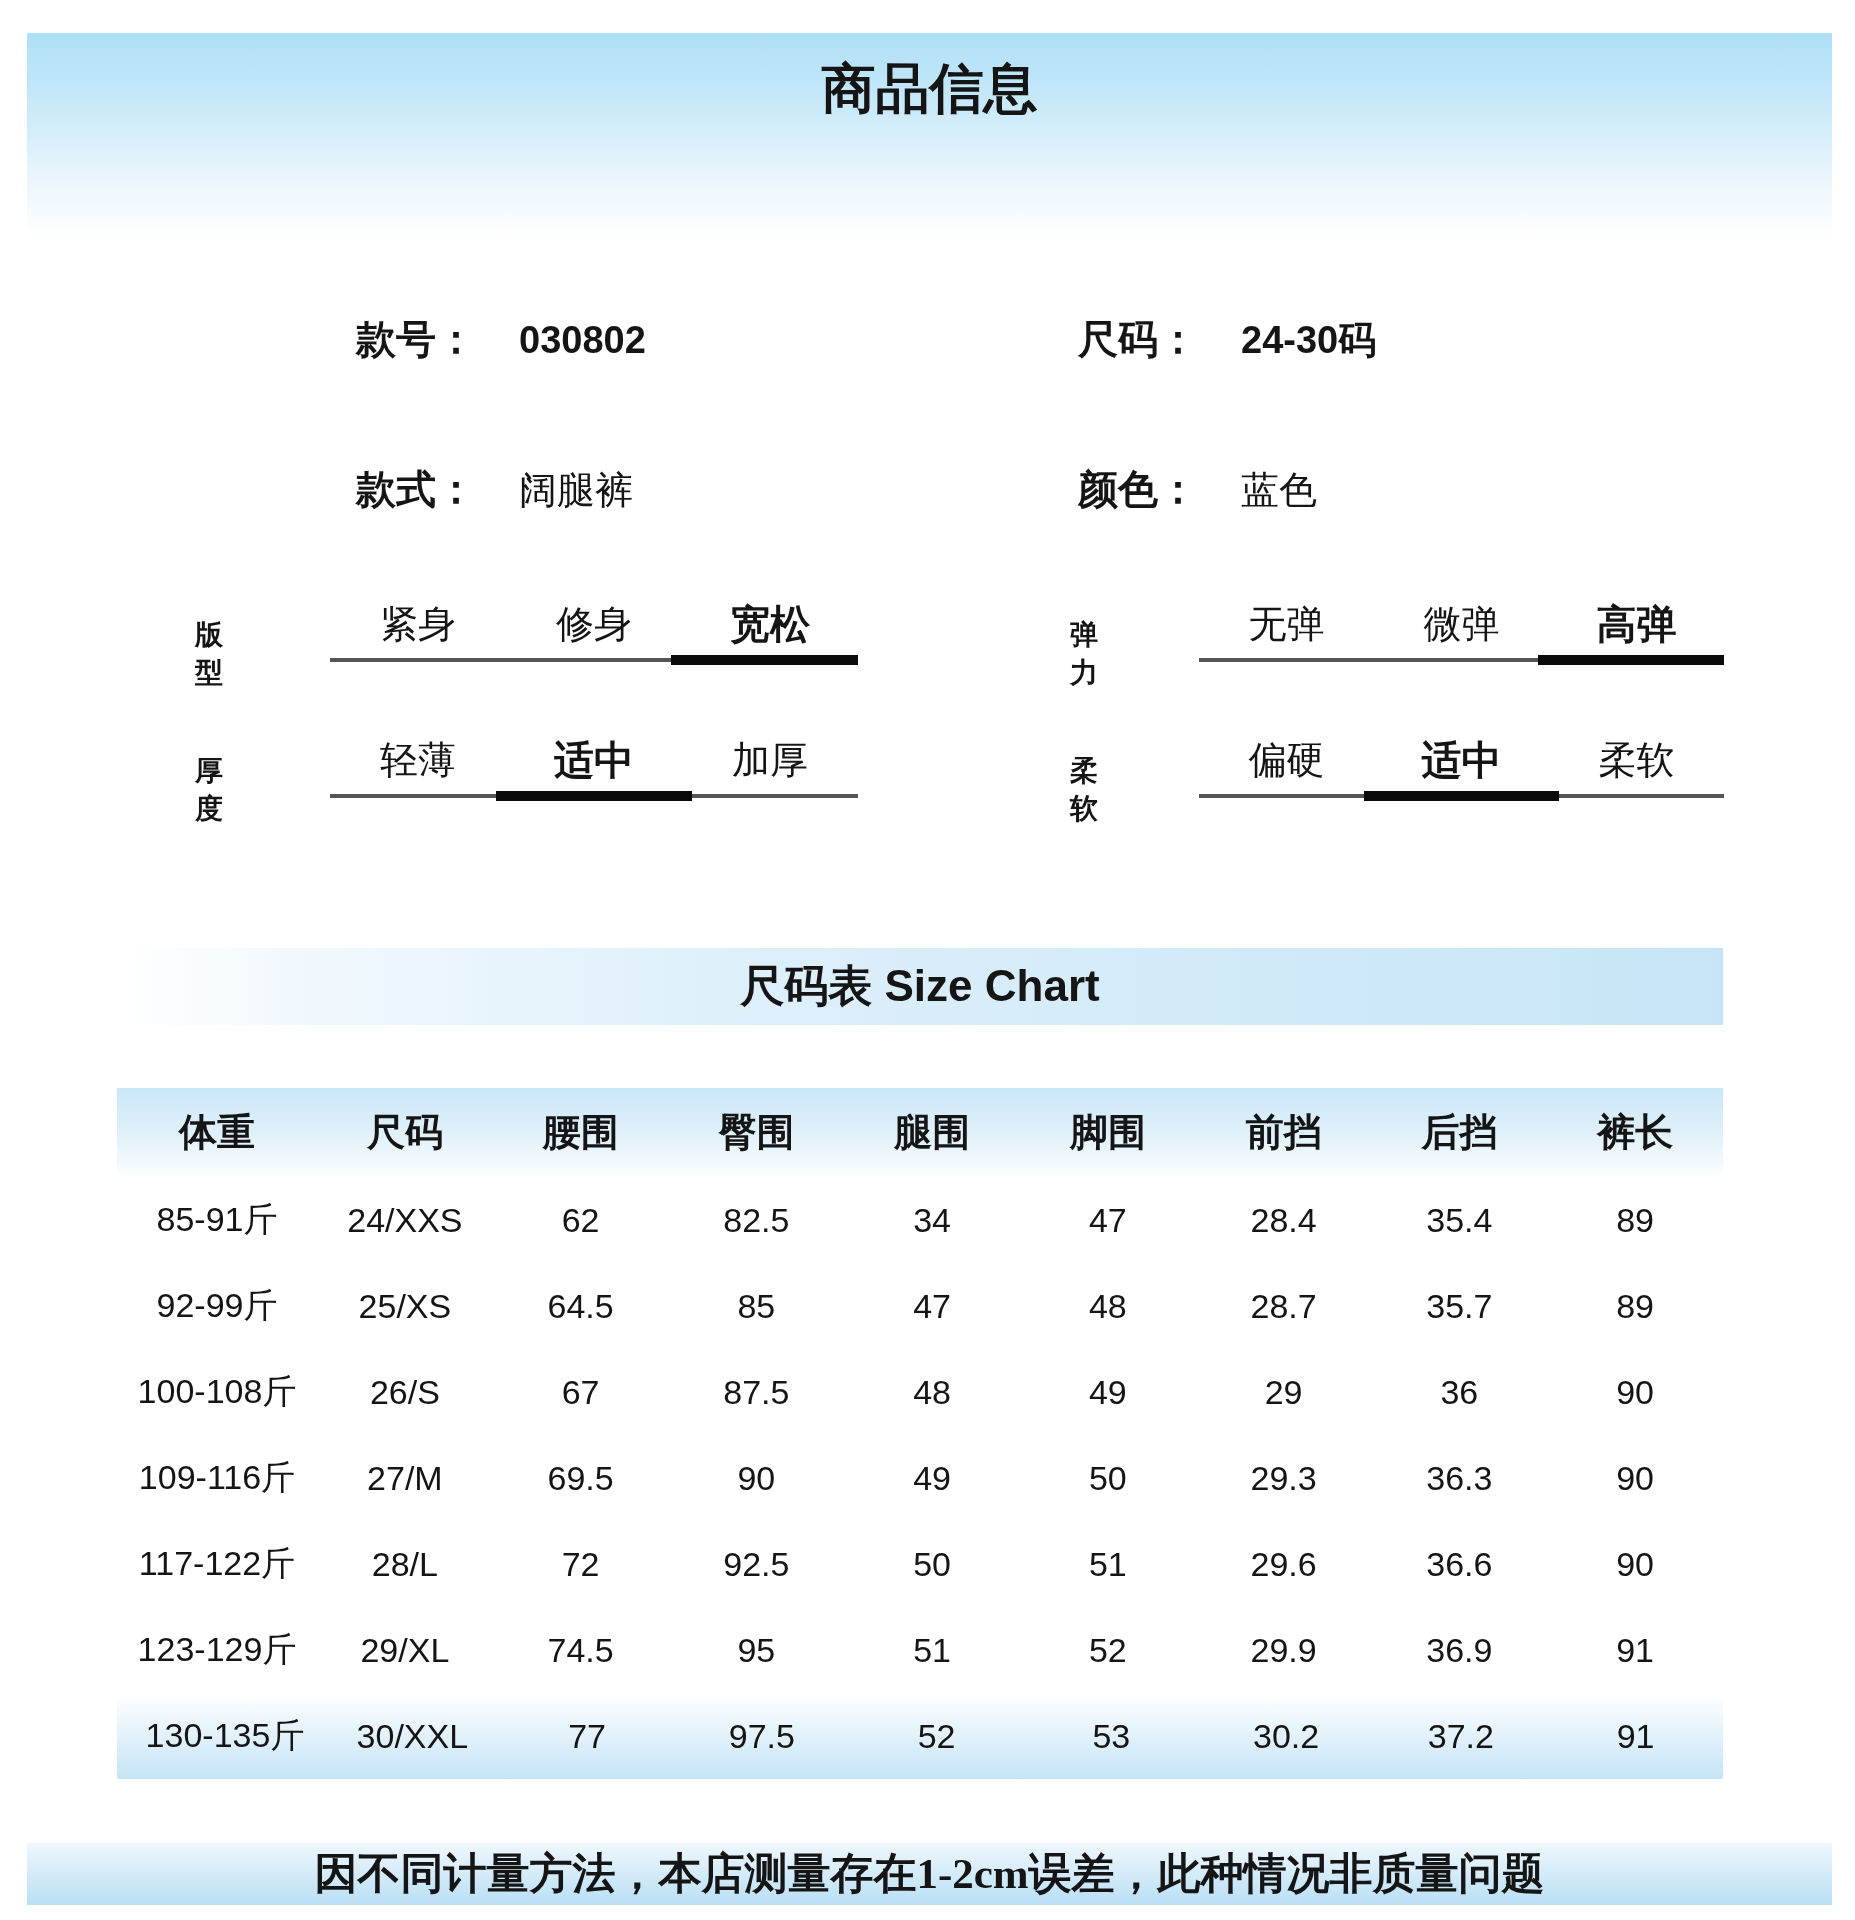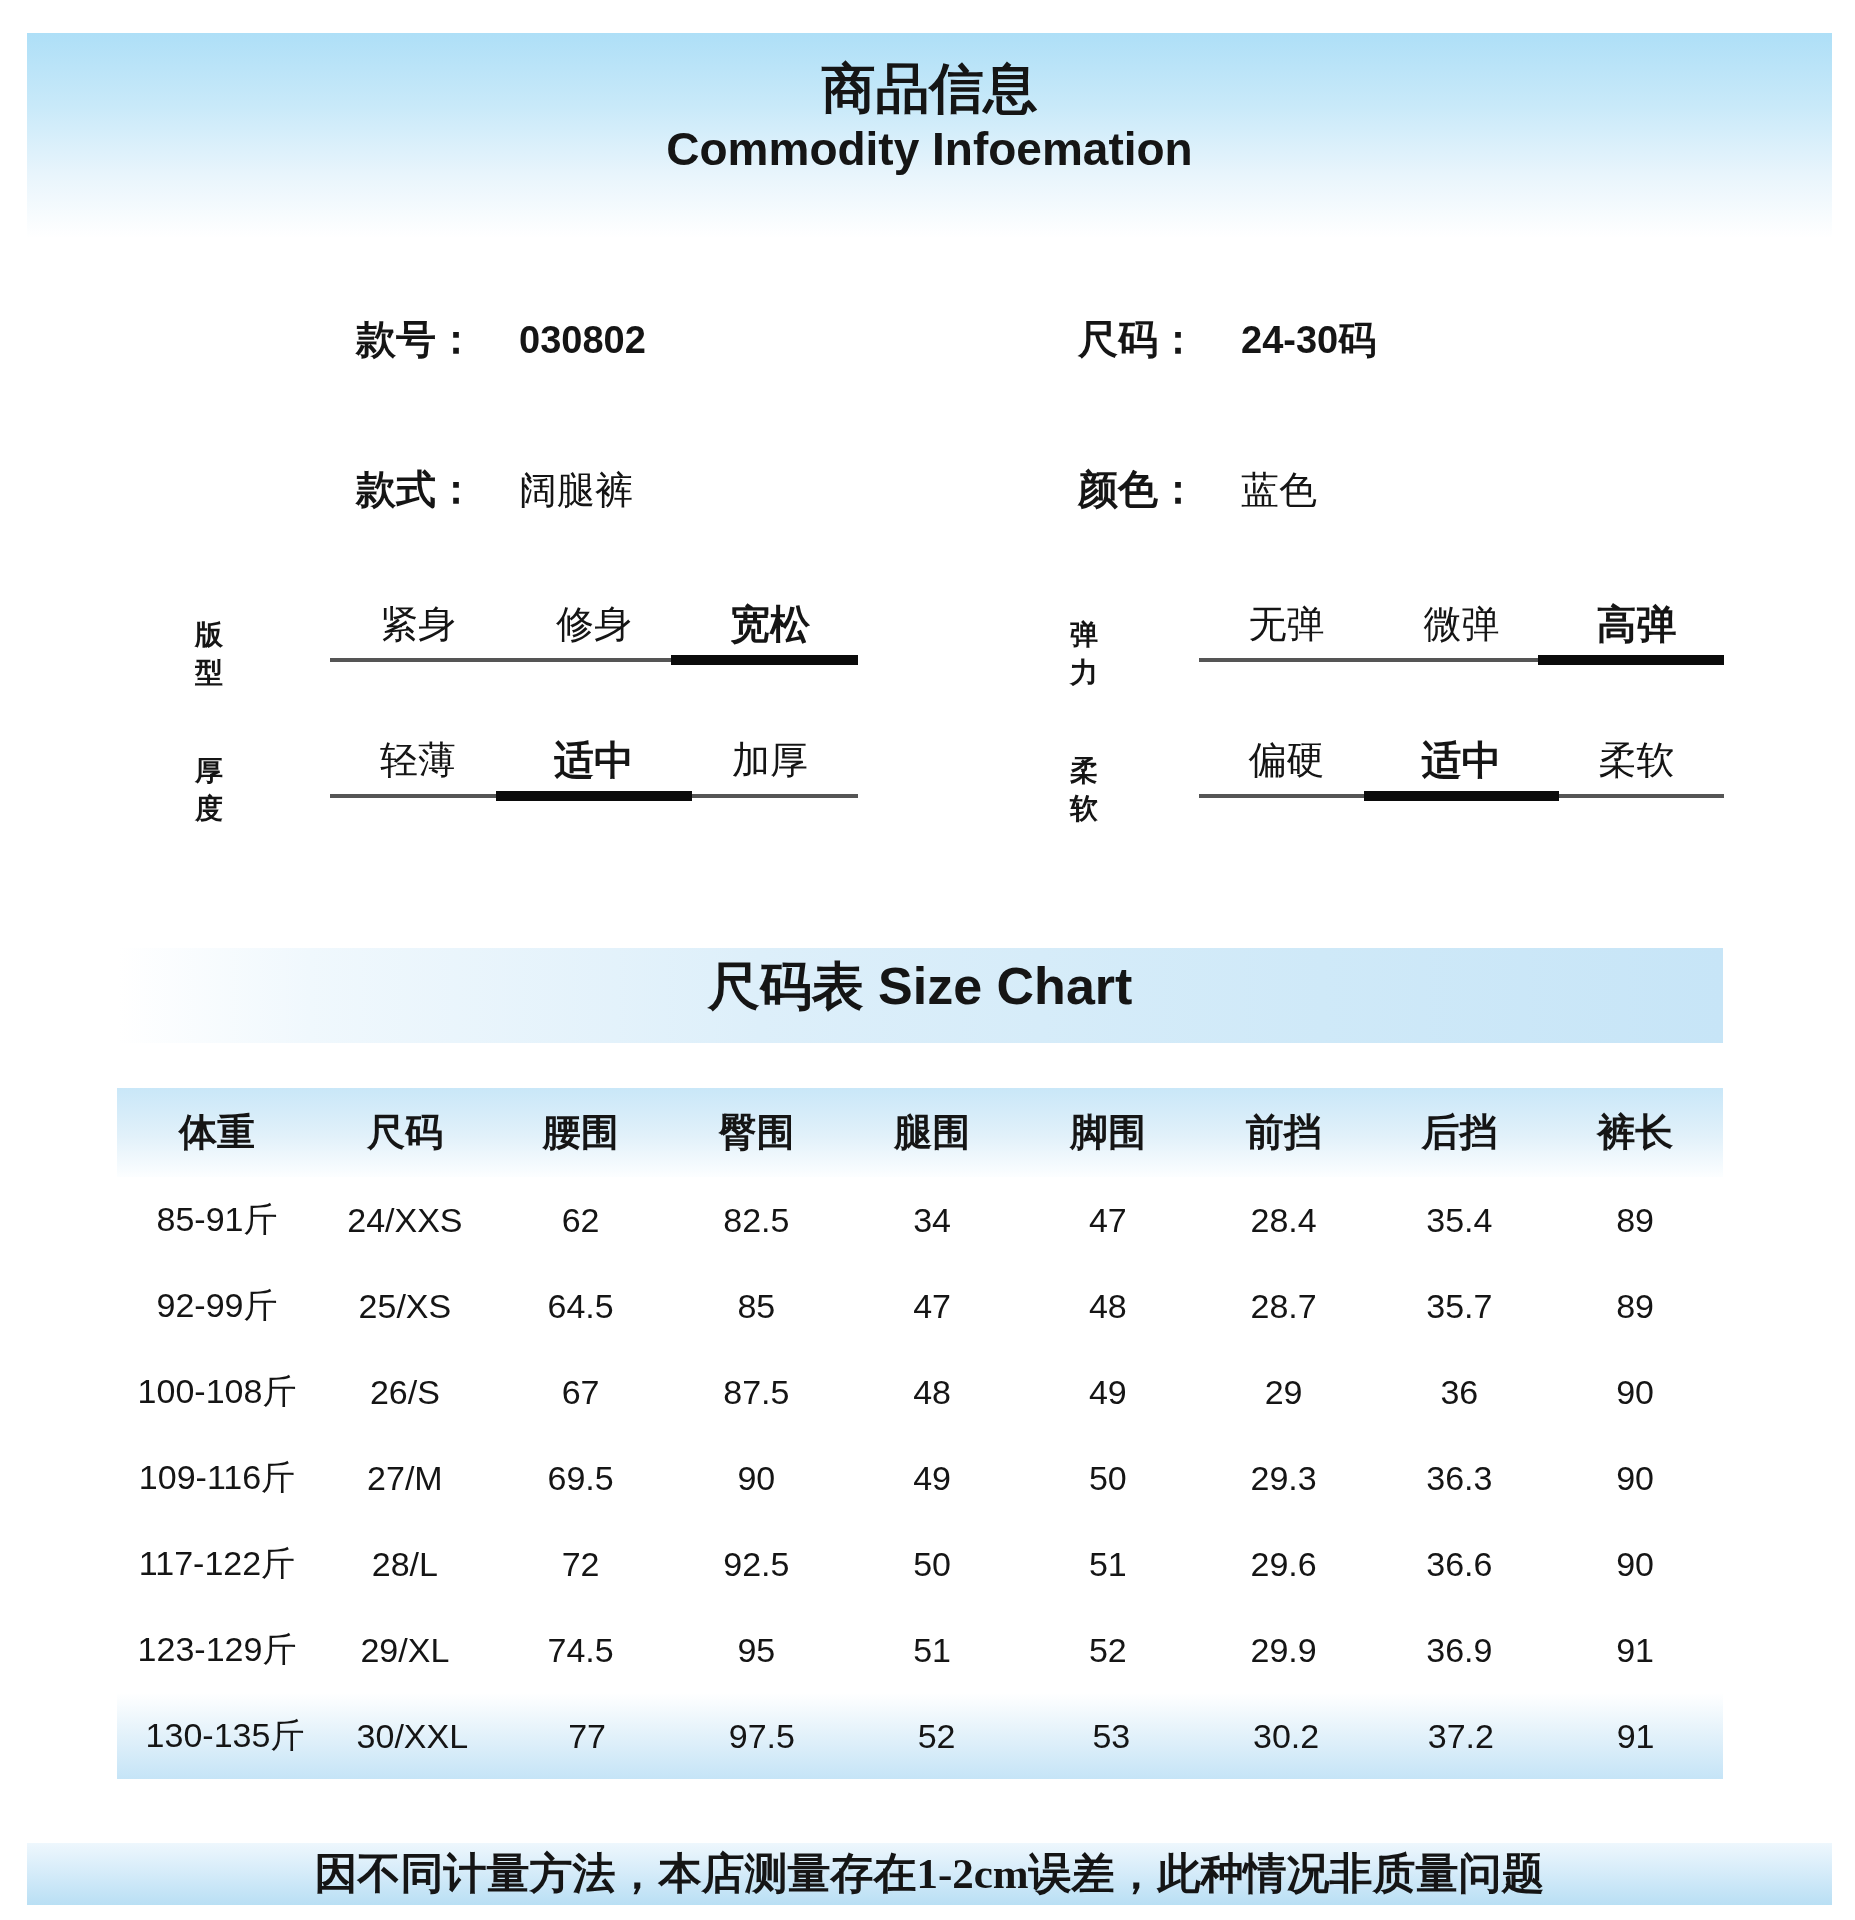--- a/index.html
+++ b/index.html
@@ -37,23 +37,23 @@
   .scale-2{left:195px;top:736px;}
   .scale-2 .opts{left:135px;width:528px;}
   .scale-3{left:1070px;top:736px;}
   .scale-3 .opts{left:129px;width:525px;}
   .opt{flex:1;text-align:center;font-size:38px;line-height:48px;}
   .opt.sel{font-weight:700;font-size:40px;}
   .uline{position:absolute;left:0;right:0;height:4px;background:#555;top:58px;}
   .uline-thick{position:absolute;height:10px;background:#0b0b0b;top:55px;}
   
   .chart-banner{
-    position:absolute;left:117px;top:948px;width:1606px;height:95px;
+    position:absolute;left:117px;top:948px;width:1606px;height:77px;
     background:linear-gradient(90deg,#ffffff 0%,#f0f8fd 12%,#ddeffa 40%,#cfe9f8 75%,#c7e5f7 100%);
-    text-align:center;font-size:52px;font-weight:700;line-height:76px;
+    text-align:center;font-size:44px;font-weight:700;line-height:76px;
   }
   
   .tbl{position:absolute;left:117px;top:1088px;width:1606px;}
   .trow{display:grid;grid-template-columns:200px repeat(8,1fr);align-items:center;}
   .thead{
     height:89px;font-weight:700;font-size:38px;
     background:linear-gradient(180deg,#c9e7f8 0%,#e2f1fa 55%,#fcfeff 100%);
   }
   .tdata{height:86px;font-size:34px;}
   .tdata.last{
@@ -67,21 +67,20 @@
     background:linear-gradient(180deg,#eef7fd 0%,#d4ebf9 50%,#b9dff4 100%);
     text-align:center;font-size:43px;font-weight:700;line-height:62px;
     font-family:"Liberation Serif","DejaVu Serif",serif;
   }
 </style>
 </head>
 <body>
 
 <div class="top-band">
   <div class="title-zh">商品信息</div>
-  <div class="title-en">Commodity Infoemation</div>
 </div>
 
 <div class="info-row r1">
   <div class="pair left">
     <span class="lbl">款号：</span>
     <span class="val bold">030802</span>
   </div>
   <div class="pair right">
     <span class="lbl">尺码：</span>
     <span class="val bold">24-30码</span>

